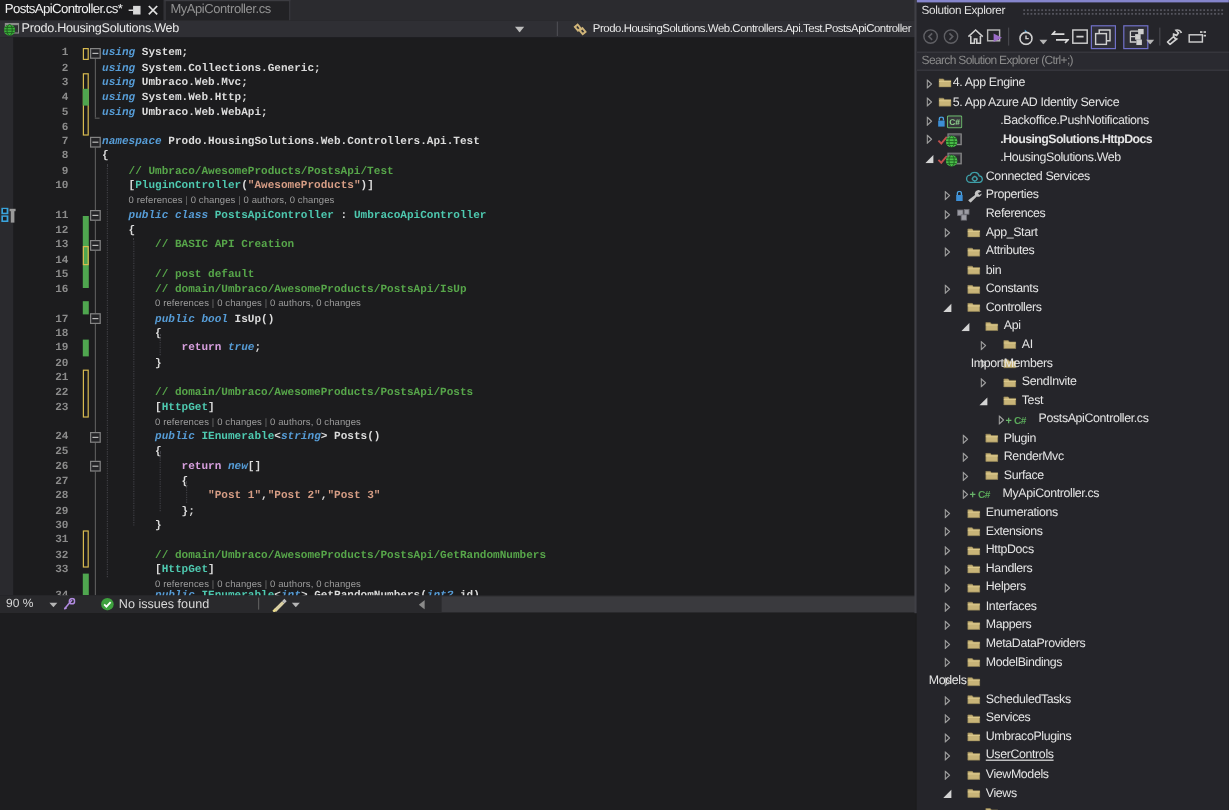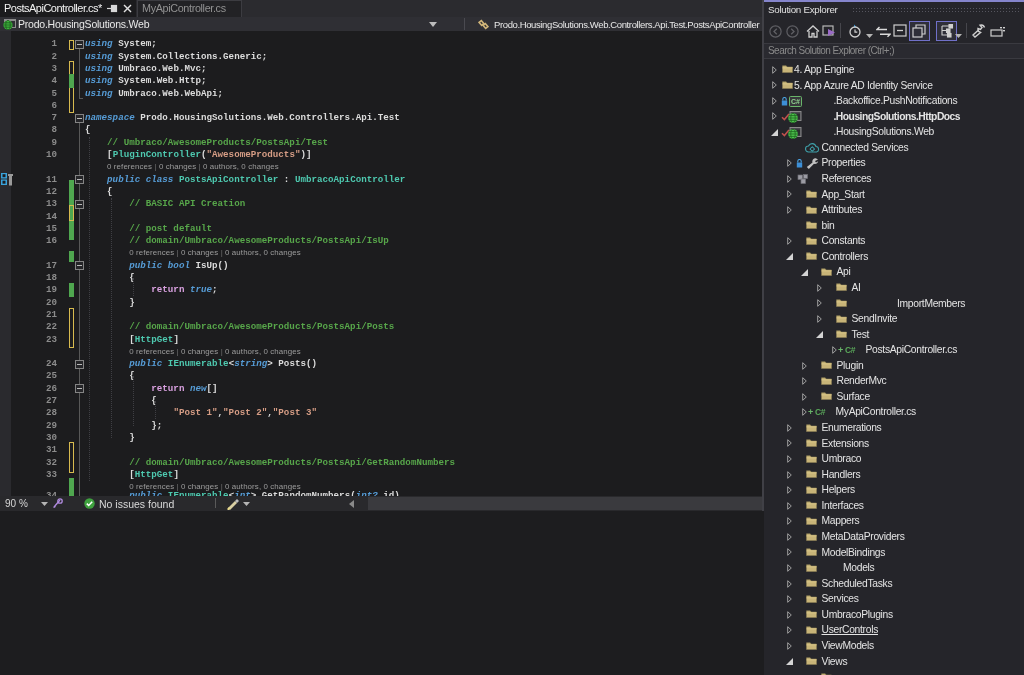--- a/index.html
+++ b/index.html
@@ -426,21 +426,21 @@
     <path d="M0.5 2.9 L10.5 2.9" stroke="#dcc98c" stroke-width="0.9"></path>
   </svg>
 <div class="abs" style="left:851.5px;top:281.9px;font:normal 10.3px 'Liberation Sans', sans-serif;color:#e4e4e4;letter-spacing:-0.3px;white-space:pre;">AI</div>
 <svg class="abs" style="left:816.5px;top:299.2px" width="5" height="8" viewBox="0 0 5 8">
     <polygon points="0.7,0.7 4.3,4 0.7,7.3" fill="none" stroke="#9e9e9e" stroke-width="1"></polygon>
   </svg>
 <svg class="abs" style="left:835.5px;top:299.0px" width="11" height="8" viewBox="0 0 11 8">
     <path d="M0.5 0.8 L4.2 0.8 L5.2 2 L10.5 2 L10.5 7.5 L0.5 7.5 Z" fill="#c8b478" stroke="#8f8155" stroke-width="0.6"></path>
     <path d="M0.5 2.9 L10.5 2.9" stroke="#dcc98c" stroke-width="0.9"></path>
   </svg>
-<div class="abs" style="left:897px;top:297.5px;font:normal 10.3px 'Liberation Sans', sans-serif;color:#e4e4e4;letter-spacing:-0.3px;white-space:pre;">ImportMembers</div>
+<div class="abs" style="left:809px;top:297.5px;font:normal 10.3px 'Liberation Sans', sans-serif;color:#e4e4e4;letter-spacing:-0.3px;white-space:pre;">ImportMembers</div>
 <svg class="abs" style="left:816.5px;top:314.8px" width="5" height="8" viewBox="0 0 5 8">
     <polygon points="0.7,0.7 4.3,4 0.7,7.3" fill="none" stroke="#9e9e9e" stroke-width="1"></polygon>
   </svg>
 <svg class="abs" style="left:835.5px;top:314.5px" width="11" height="8" viewBox="0 0 11 8">
     <path d="M0.5 0.8 L4.2 0.8 L5.2 2 L10.5 2 L10.5 7.5 L0.5 7.5 Z" fill="#c8b478" stroke="#8f8155" stroke-width="0.6"></path>
     <path d="M0.5 2.9 L10.5 2.9" stroke="#dcc98c" stroke-width="0.9"></path>
   </svg>
 <div class="abs" style="left:851.5px;top:313.0px;font:normal 10.3px 'Liberation Sans', sans-serif;color:#e4e4e4;letter-spacing:-0.3px;white-space:pre;text-align:right;">SendInvite</div>
 <svg class="abs" style="left:815.5px;top:331.2px" width="7" height="7" viewBox="0 0 7 7">
     <polygon points="7,0 7,7 0,7" fill="#d4d4d4"></polygon>
@@ -502,21 +502,21 @@
     <path d="M0.5 2.9 L10.5 2.9" stroke="#dcc98c" stroke-width="0.9"></path>
   </svg>
 <div class="abs" style="left:821.5px;top:437.6px;font:normal 10.3px 'Liberation Sans', sans-serif;color:#e4e4e4;letter-spacing:-0.3px;white-space:pre;">Extensions</div>
 <svg class="abs" style="left:786.5px;top:454.9px" width="5" height="8" viewBox="0 0 5 8">
     <polygon points="0.7,0.7 4.3,4 0.7,7.3" fill="none" stroke="#9e9e9e" stroke-width="1"></polygon>
   </svg>
 <svg class="abs" style="left:805.5px;top:454.7px" width="11" height="8" viewBox="0 0 11 8">
     <path d="M0.5 0.8 L4.2 0.8 L5.2 2 L10.5 2 L10.5 7.5 L0.5 7.5 Z" fill="#c8b478" stroke="#8f8155" stroke-width="0.6"></path>
     <path d="M0.5 2.9 L10.5 2.9" stroke="#dcc98c" stroke-width="0.9"></path>
   </svg>
-<div class="abs" style="left:821.5px;top:453.2px;font:normal 10.3px 'Liberation Sans', sans-serif;color:#e4e4e4;letter-spacing:-0.3px;white-space:pre;">Umbraco</div>
+<div class="abs" style="left:821.5px;top:453.2px;font:normal 10.3px 'Liberation Sans', sans-serif;color:#e4e4e4;letter-spacing:-0.3px;white-space:pre;">HttpDocs</div>
 <svg class="abs" style="left:786.5px;top:470.5px" width="5" height="8" viewBox="0 0 5 8">
     <polygon points="0.7,0.7 4.3,4 0.7,7.3" fill="none" stroke="#9e9e9e" stroke-width="1"></polygon>
   </svg>
 <svg class="abs" style="left:805.5px;top:470.2px" width="11" height="8" viewBox="0 0 11 8">
     <path d="M0.5 0.8 L4.2 0.8 L5.2 2 L10.5 2 L10.5 7.5 L0.5 7.5 Z" fill="#c8b478" stroke="#8f8155" stroke-width="0.6"></path>
     <path d="M0.5 2.9 L10.5 2.9" stroke="#dcc98c" stroke-width="0.9"></path>
   </svg>
 <div class="abs" style="left:821.5px;top:468.7px;font:normal 10.3px 'Liberation Sans', sans-serif;color:#e4e4e4;letter-spacing:-0.3px;white-space:pre;">Handlers</div>
 <svg class="abs" style="left:786.5px;top:486.1px" width="5" height="8" viewBox="0 0 5 8">
     <polygon points="0.7,0.7 4.3,4 0.7,7.3" fill="none" stroke="#9e9e9e" stroke-width="1"></polygon>
@@ -558,21 +558,21 @@
     <path d="M0.5 2.9 L10.5 2.9" stroke="#dcc98c" stroke-width="0.9"></path>
   </svg>
 <div class="abs" style="left:821.5px;top:546.6px;font:normal 10.3px 'Liberation Sans', sans-serif;color:#e4e4e4;letter-spacing:-0.3px;white-space:pre;">ModelBindings</div>
 <svg class="abs" style="left:786.5px;top:563.9px" width="5" height="8" viewBox="0 0 5 8">
     <polygon points="0.7,0.7 4.3,4 0.7,7.3" fill="none" stroke="#9e9e9e" stroke-width="1"></polygon>
   </svg>
 <svg class="abs" style="left:805.5px;top:563.6px" width="11" height="8" viewBox="0 0 11 8">
     <path d="M0.5 0.8 L4.2 0.8 L5.2 2 L10.5 2 L10.5 7.5 L0.5 7.5 Z" fill="#c8b478" stroke="#8f8155" stroke-width="0.6"></path>
     <path d="M0.5 2.9 L10.5 2.9" stroke="#dcc98c" stroke-width="0.9"></path>
   </svg>
-<div class="abs" style="left:843px;top:562.1px;font:normal 10.3px 'Liberation Sans', sans-serif;color:#e4e4e4;letter-spacing:-0.3px;white-space:pre;text-align:right;">Models</div>
+<div class="abs" style="left:774px;top:562.1px;font:normal 10.3px 'Liberation Sans', sans-serif;color:#e4e4e4;letter-spacing:-0.3px;white-space:pre;text-align:right;">Models</div>
 <svg class="abs" style="left:786.5px;top:579.5px" width="5" height="8" viewBox="0 0 5 8">
     <polygon points="0.7,0.7 4.3,4 0.7,7.3" fill="none" stroke="#9e9e9e" stroke-width="1"></polygon>
   </svg>
 <svg class="abs" style="left:805.5px;top:579.2px" width="11" height="8" viewBox="0 0 11 8">
     <path d="M0.5 0.8 L4.2 0.8 L5.2 2 L10.5 2 L10.5 7.5 L0.5 7.5 Z" fill="#c8b478" stroke="#8f8155" stroke-width="0.6"></path>
     <path d="M0.5 2.9 L10.5 2.9" stroke="#dcc98c" stroke-width="0.9"></path>
   </svg>
 <div class="abs" style="left:821.5px;top:577.7px;font:normal 10.3px 'Liberation Sans', sans-serif;color:#e4e4e4;letter-spacing:-0.3px;white-space:pre;">ScheduledTasks</div>
 <svg class="abs" style="left:786.5px;top:595.1px" width="5" height="8" viewBox="0 0 5 8">
     <polygon points="0.7,0.7 4.3,4 0.7,7.3" fill="none" stroke="#9e9e9e" stroke-width="1"></polygon>

